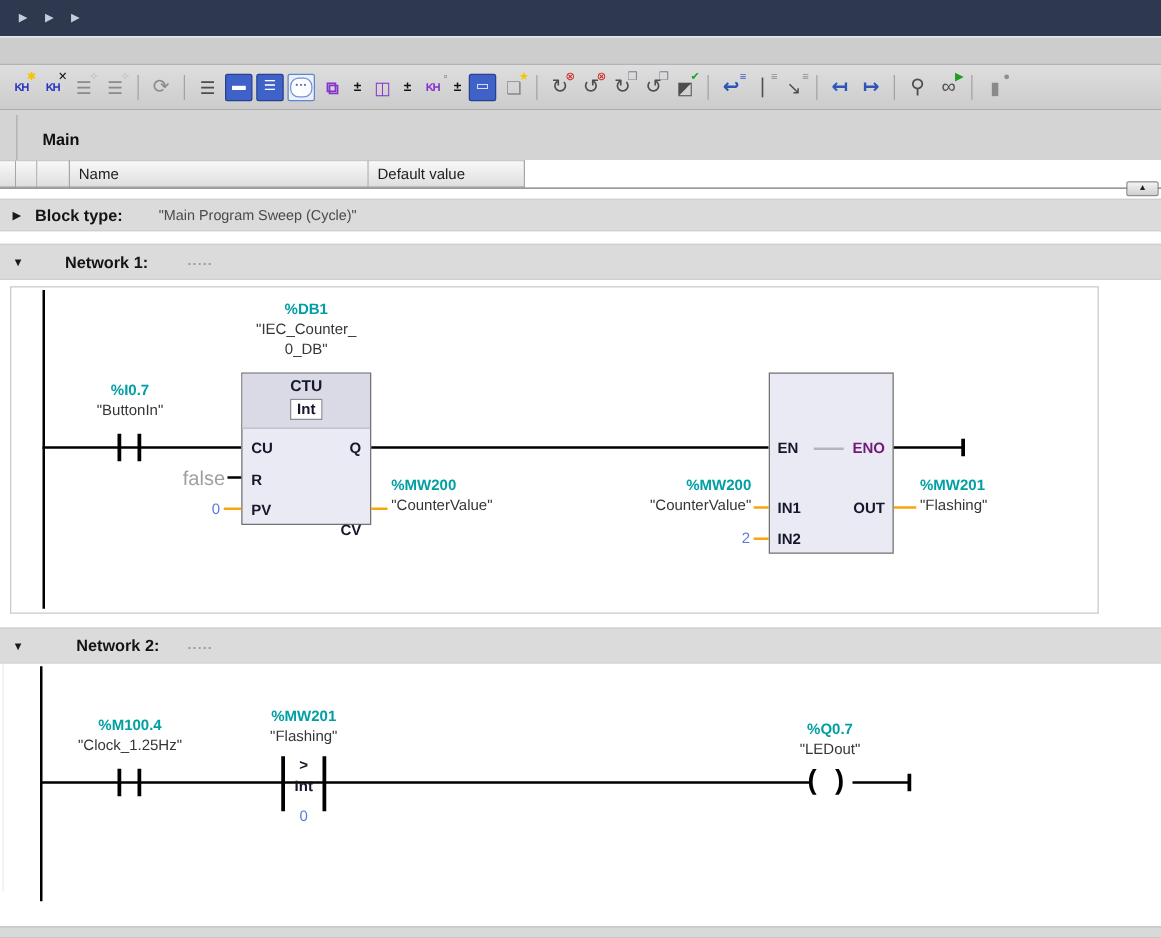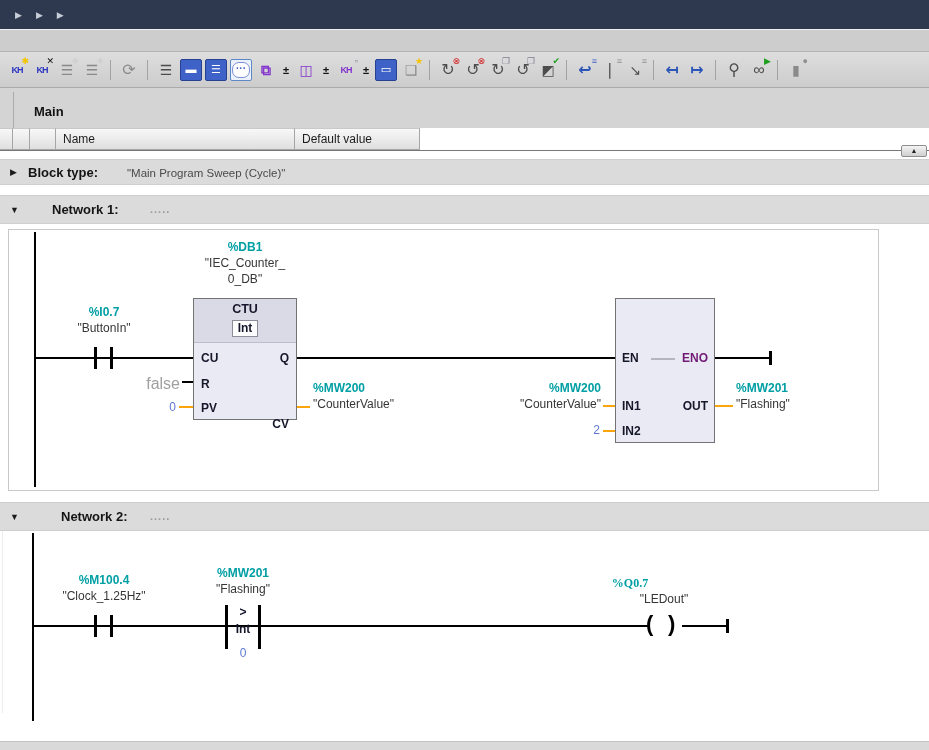--- a/index.html
+++ b/index.html
@@ -324,21 +324,21 @@
     <div class="r cbar" style="left:110px;top:84px;height:22px;"></div>
 
     <div class="r lbl op tc" style="left:193px;top:35px;width:100px;">%MW201</div>
     <div class="r lbl sym tc" style="left:193px;top:51px;width:100px;">"Flashing"</div>
     <div class="r cbar" style="left:225px;top:74px;height:44px;"></div>
     <div class="r cbar" style="left:258px;top:74px;height:44px;"></div>
     <div class="r lbl tc" style="left:228px;top:74px;width:30px;font-weight:bold;font-size:12px;color:#15172a;">&gt;</div>
     <div class="r lbl tc" style="left:228px;top:91px;width:30px;font-weight:bold;font-size:12px;color:#15172a;">Int</div>
     <div class="r lbl const tc" style="left:228px;top:115px;width:30px;">0</div>
 
-    <div class="r lbl op tc" style="left:580px;top:45px;width:100px;font-family:Liberation Serif, serif;">%Q0.7</div>
+    <div class="r lbl op tc" style="left:614px;top:45px;width:100px;">%Q0.7</div>
     <div class="r lbl sym tc" style="left:614px;top:61px;width:100px;">"LEDout"</div>
     <span class="r paren" style="left:646px;top:82px;">(</span>
     <span class="r paren" style="left:668px;top:82px;">)</span>
     <div class="r wire" style="left:682px;top:94px;width:45px;height:2px;"></div>
     <div class="r wire" style="left:726px;top:88px;width:3px;height:14px;"></div>
   </div>
 
   <div class="r botstrip"></div>
 
 </div>

